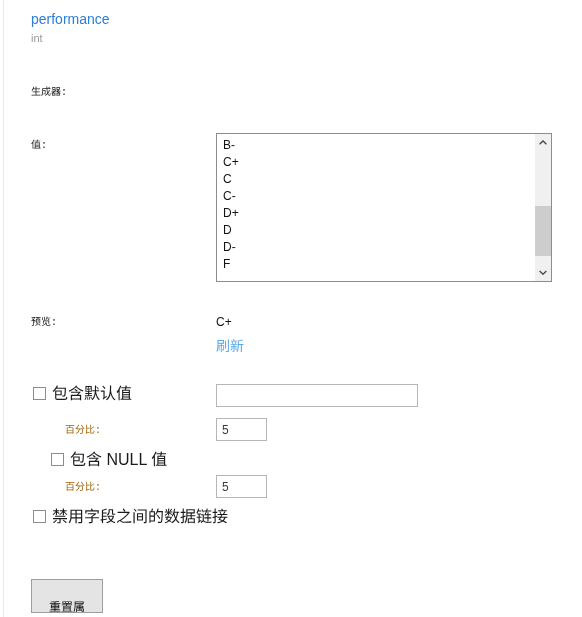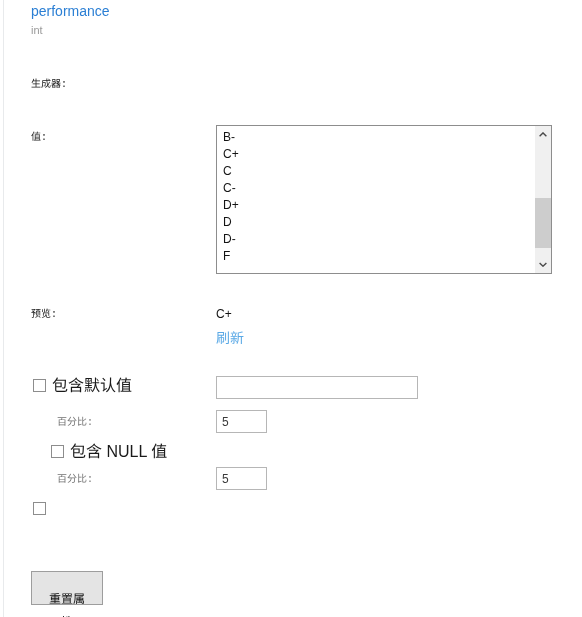--- a/index.html
+++ b/index.html
@@ -23,21 +23,21 @@
     position: absolute;
     left: 3px;
     top: 0;
     width: 1px;
     height: 617px;
     background: #e8eaec;
   }
 
   .panel {
     position: absolute;
-    left: 0; top: 0;
+    left: 0; top: 8px;
     width: 582px;
     height: 562px;
   }
 
   
   .field-title {
     position: absolute;
     left: 31px;
     top: 3px;
     font-size: 14px;
@@ -58,21 +58,22 @@
   
   .form-label {
     position: absolute;
     font-size: 10px;
     color: #1a1a1a;
     white-space: nowrap;
     line-height: 15px;
     font-family: Liberation Mono, monospace;
   }
   .form-label.muted {
-    color: #737373;
+    color: #a16207;
+    margin-left: 8px;
   }
 
   
   .select-wrap {
     position: absolute;
     left: 216px;
     top: 72px;
     width: 202px;
     height: 25px;
     border: 1px solid #9b9b9b;
@@ -317,17 +318,18 @@
   <div class="cbrow" style="top:443px;margin-left:18px;">
     <span class="cbox"></span>
     <span class="cblabel">包含 NULL 值</span>
   </div>
 
   <div class="form-label muted" style="left:57px; top:472px;">百分比:</div>
   <input class="tinput small2" type="text" value="5" style="">
 
   <div class="cbrow" style="top:500px;">
     <span class="cbox"></span>
+    <span class="cblabel">禁用字段之间的数据链接</span>
   </div>
 
   <button class="reset-btn">重置属性</button>
 
 </div>
 
 </body></html>

